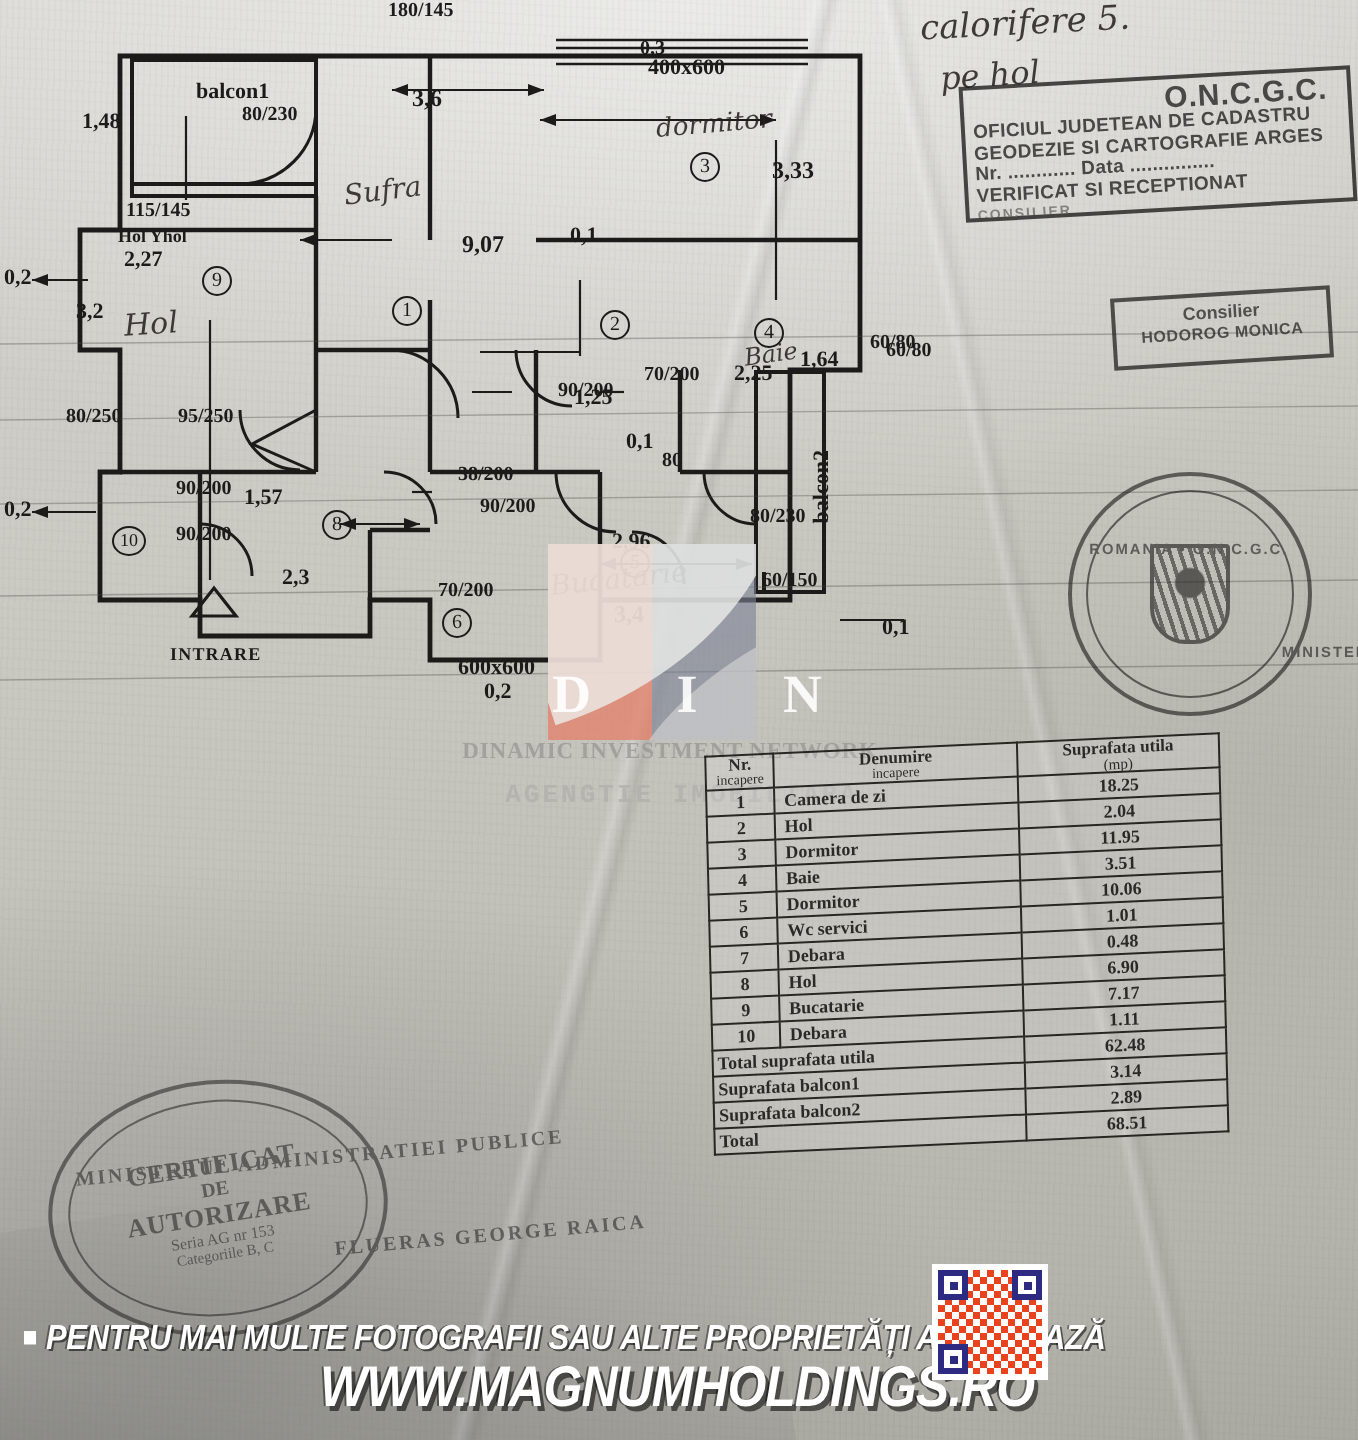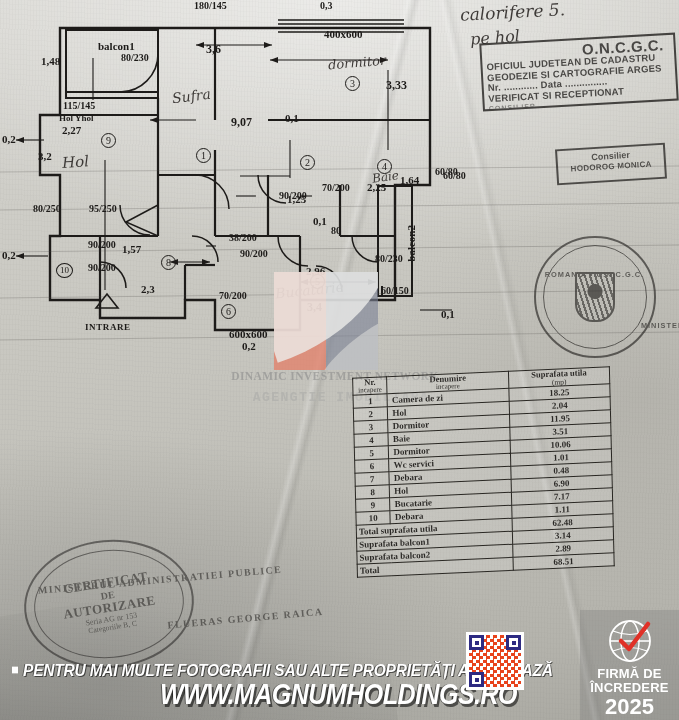--- a/index.html
+++ b/index.html
@@ -547,21 +547,21 @@
     <span style="position:absolute;left:63px;top:100px;font-size:10px;">115/145</span>
     <span style="position:absolute;left:59px;top:113px;font-size:9px;">Hol Yhol</span>
     <span style="position:absolute;left:62px;top:124px;font-size:11px;">2,27</span>
     <span style="position:absolute;left:38px;top:150px;font-size:11px;">3,2</span>
     <span style="position:absolute;left:2px;top:133px;font-size:11px;">0,2</span>
     <span style="position:absolute;left:2px;top:249px;font-size:11px;">0,2</span>
     <span style="position:absolute;left:285px;top:112px;font-size:11px;">0,1</span>
     <span style="position:absolute;left:231px;top:115px;font-size:12px;">9,07</span>
     <span style="position:absolute;left:386px;top:78px;font-size:12px;">3,33</span>
     <span style="position:absolute;left:324px;top:28px;font-size:11px;">400x600</span>
-    <span style="position:absolute;left:320px;top:0;font-size:10px;">0,3</span>
+    <span style="position:absolute;left:320px;top:19px;font-size:10px;">0,3</span>
     <span style="position:absolute;left:279px;top:190px;font-size:10px;">90/200</span>
     <span style="position:absolute;left:322px;top:182px;font-size:10px;">70/200</span>
     <span style="position:absolute;left:287px;top:193px;font-size:11px;">1,25</span>
     <span style="position:absolute;left:400px;top:174px;font-size:11px;">1,64</span>
     <span style="position:absolute;left:367px;top:181px;font-size:11px;">2,25</span>
     <span style="position:absolute;left:435px;top:166px;font-size:10px;">60/80</span>
     <span style="position:absolute;left:122px;top:243px;font-size:11px;">1,57</span>
     <span style="position:absolute;left:141px;top:283px;font-size:11px;">2,3</span>
     <span style="position:absolute;left:306px;top:265px;font-size:11px;">2,96</span>
     <span style="position:absolute;left:307px;top:300px;font-size:12px;">3,4</span>
@@ -642,20 +642,21 @@
     </div>
   </div>
 
   <div class="wm">
     <div class="mark">
       <div class="lblock"></div>
       <div class="rblock"></div>
       <div class="swoosh"></div>
       <div class="swoosh2"></div>
     </div>
+    <div class="din">D I N</div>
     <div class="tagline">DINAMIC INVESTMENT NETWORK</div>
   </div>
 
   <div class="wm2">
     <div class="sub">AGENGTIE IMOBILIARA</div>
   </div>
 
   <div class="areatable">
     <table>
       <thead>
@@ -753,29 +754,14 @@
   </div>
 
   <div class="qr">
     <div class="cells">
       <div class="fp tl"></div>
       <div class="fp tr"></div>
       <div class="fp bl"></div>
     </div>
   </div>
 
-  <div class="trust">
-    <div class="globe">
-      <svg width="48" height="48" viewBox="0 0 48 48" xmlns="http://www.w3.org/2000/svg">
-        <circle cx="24" cy="24" r="20" fill="none" stroke="#ffffff" stroke-width="1.8"></circle>
-        <ellipse cx="24" cy="24" rx="9" ry="20" fill="none" stroke="#ffffff" stroke-width="1.4"></ellipse>
-        <line x1="4" y1="24" x2="44" y2="24" stroke="#ffffff" stroke-width="1.4"></line>
-        <path d="M7 14 Q24 21 41 14" fill="none" stroke="#ffffff" stroke-width="1.2"></path>
-        <path d="M7 34 Q24 27 41 34" fill="none" stroke="#ffffff" stroke-width="1.2"></path>
-        <path d="M15 24 L23 32 L42 7" fill="none" stroke="#e03127" stroke-width="4.5" stroke-linecap="round" stroke-linejoin="round"></path>
-      </svg>
-    </div>
-    <div class="t1">FIRMĂ DE</div>
-    <div class="t2">ÎNCREDERE</div>
-    <div class="yr">2025</div>
-  </div>
 
 </div>
 
 </body></html>

